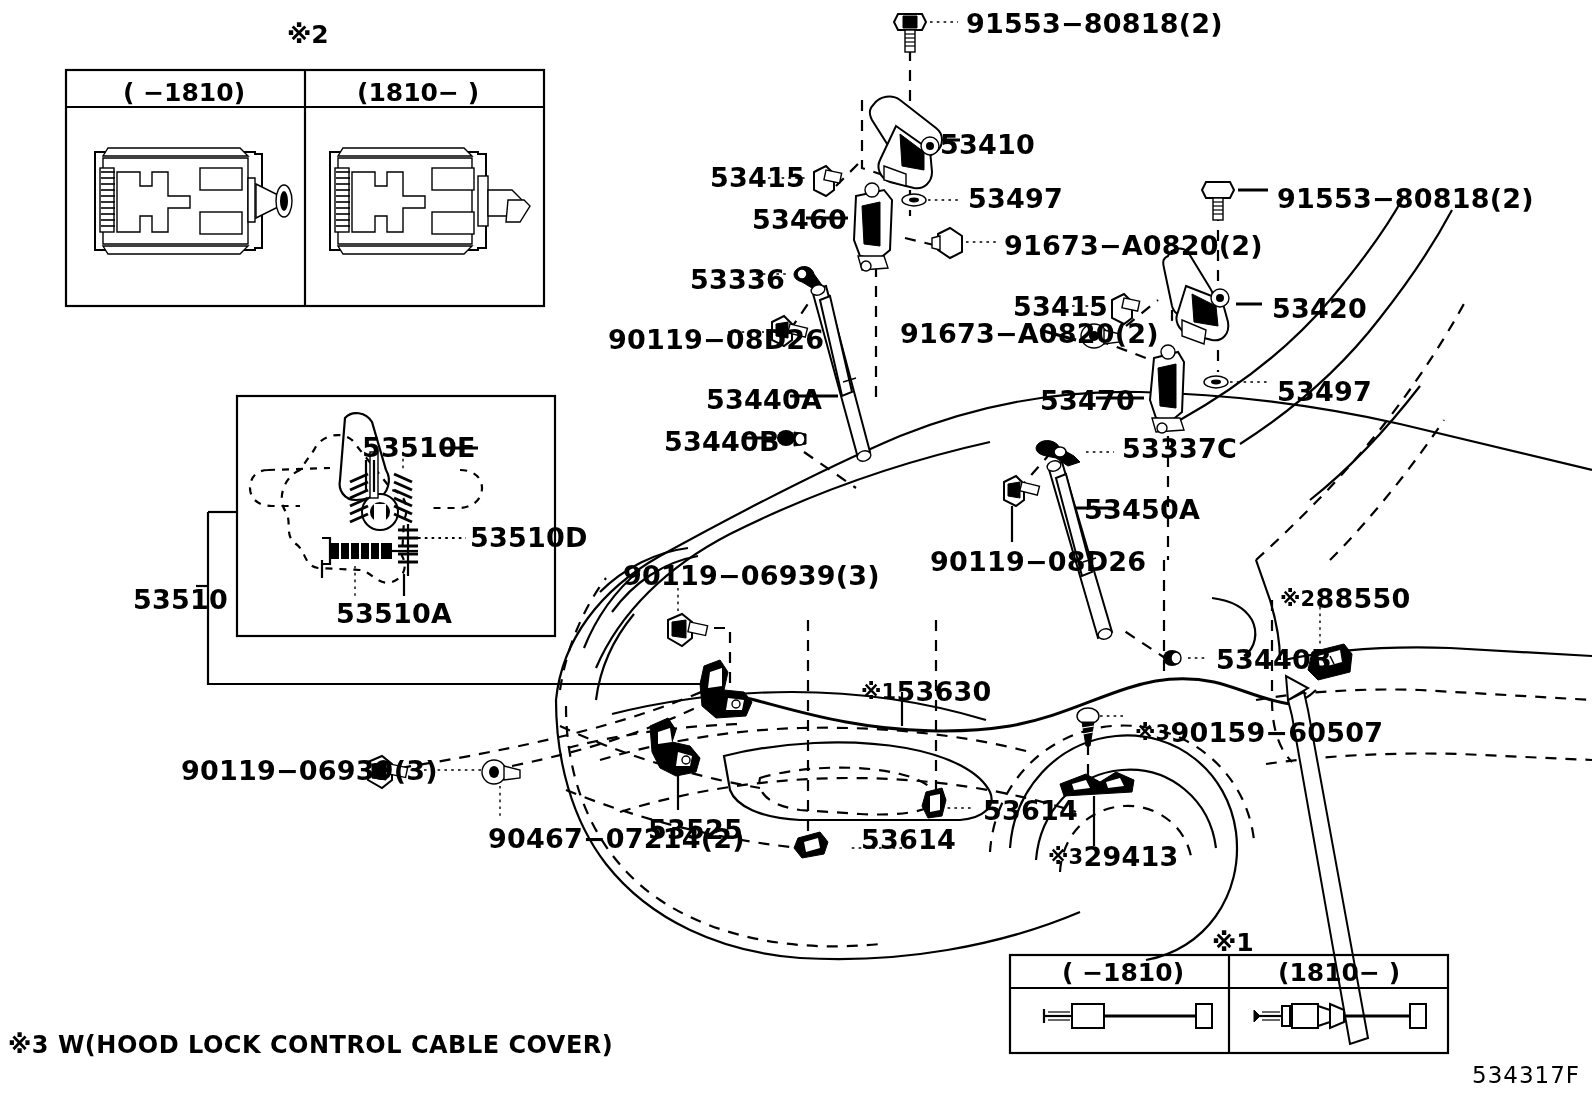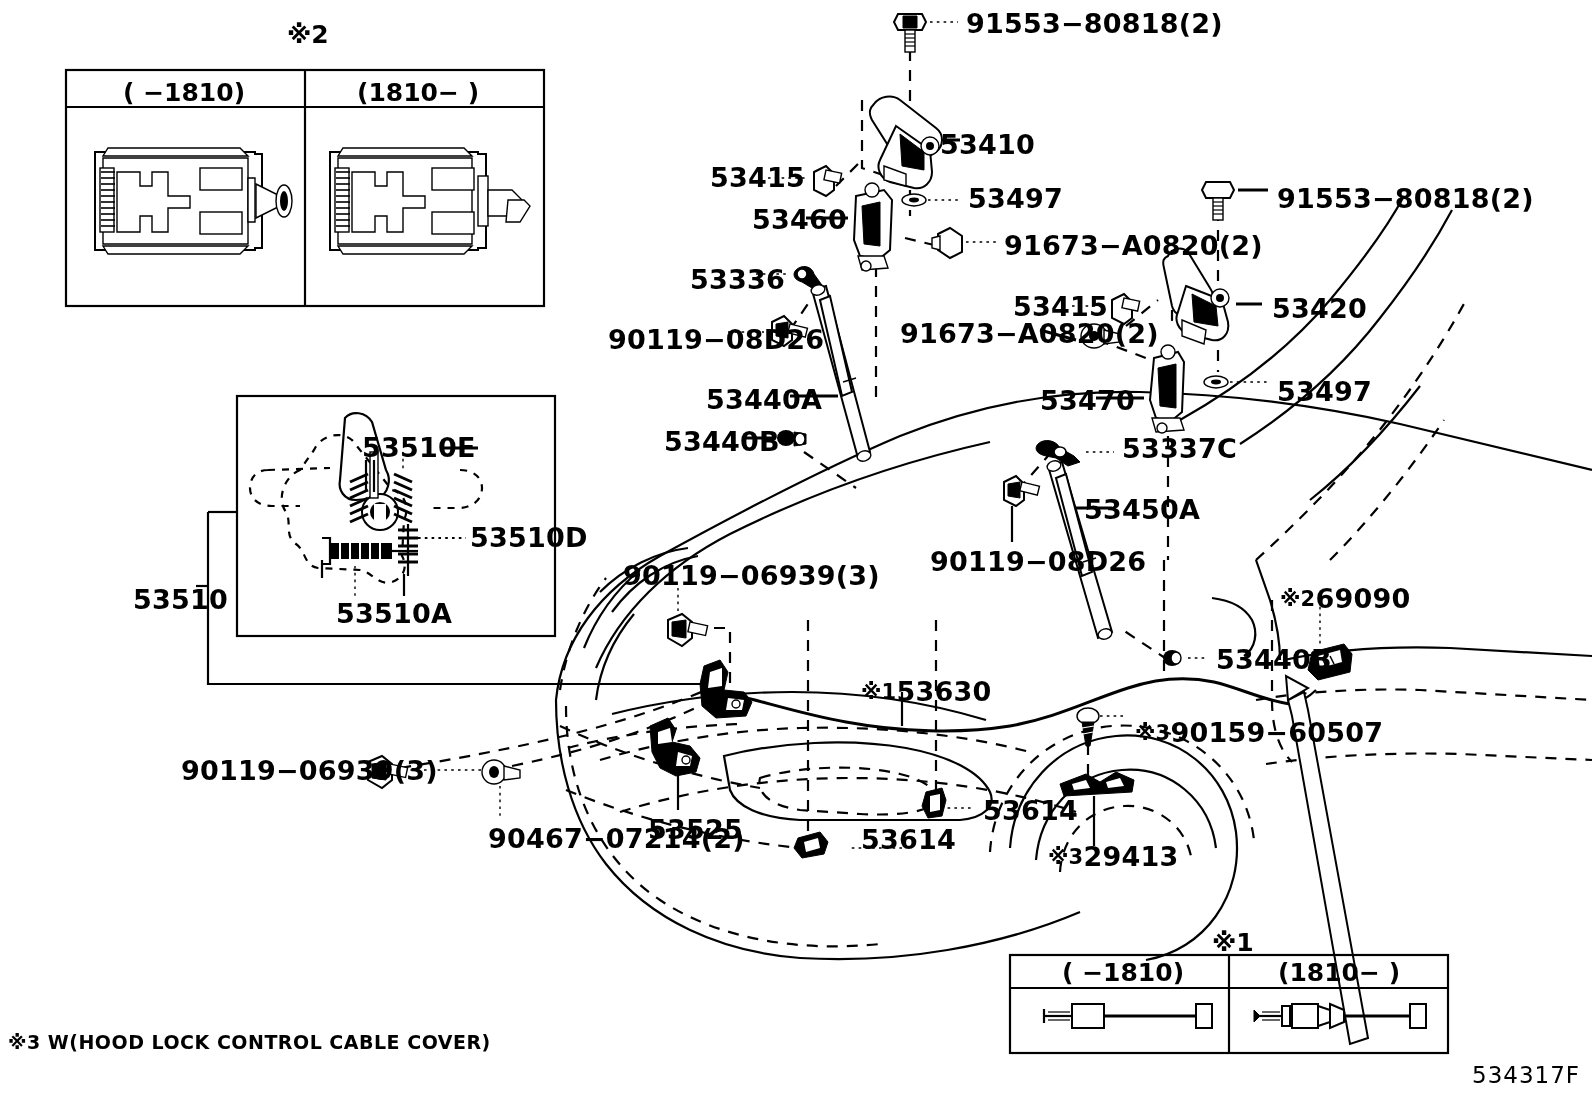--- a/index.html
+++ b/index.html
@@ -5,21 +5,21 @@
   html,body{margin:0;padding:0;background:#fff;}
   body{width:1592px;height:1099px;position:relative;
        font-family:"DejaVu Sans","Liberation Sans",sans-serif;color:#000;}
   #stage{position:absolute;left:0;top:0;width:1592px;height:1099px;overflow:hidden;}
   svg{position:absolute;left:0;top:0;}
   .lbl{position:absolute;font-weight:bold;white-space:nowrap;line-height:1;}
   .s28{font-size:27px;letter-spacing:.2px;}
   .s26{font-size:25px;}
   .ref{font-size:21px;vertical-align:2px;}
   .code{position:absolute;font-size:23px;font-weight:normal;letter-spacing:1px;}
-  .note{position:absolute;font-size:19px;font-weight:bold;letter-spacing:.5px;}
+  .note{position:absolute;font-size:24px;font-weight:bold;letter-spacing:.5px;}
 </style>
 </head>
 <body>
 
 <div id="stage">
 
 <svg width="1592" height="1099" viewBox="0 0 1592 1099">
   <defs>
     <style>
       .ln{fill:none;stroke:#000;}
@@ -578,18 +578,18 @@
       <div class="lbl s28" style="left: 133px; top: 586px;">53510</div>
       <div class="lbl s28" style="left: 1216px; top: 646px;">53440B</div>
       <div class="lbl s28" style="left: 181px; top: 757px;">90119−06939(3)</div>
       <div class="lbl s28" style="left: 444px; top: 825px; margin-left: 44px;">90467−07214(2)</div>
       <div class="lbl s28" style="left: 648px; top: 816px;">53525</div>
       <div class="lbl s28" style="left: 861px; top: 826px;">53614</div>
       <div class="lbl s28" style="left: 983px; top: 797px;">53614</div>
     </div>
 <div id="ref-labels">
       <div class="lbl s28" style="left: 845px; top: 678px; margin-left: 16px;"><span class="ref">※1</span><span>53630</span></div>
-      <div class="lbl s28" style="left: 1280px; top: 585px;"><span class="ref">※2</span><span>69090</span></div>
+      <div class="lbl s28" style="left: 1280px; top: 585px;"><span class="ref">※2</span><span>88550</span></div>
       <div class="lbl s28" style="left: 1135px; top: 719px;"><span class="ref">※3</span><span>90159−60507</span></div>
       <div class="lbl s28" style="left: 1048px; top: 843px;"><span class="ref">※3</span><span>29413</span></div>
     </div>
 
 </div>
 
 </body></html>

